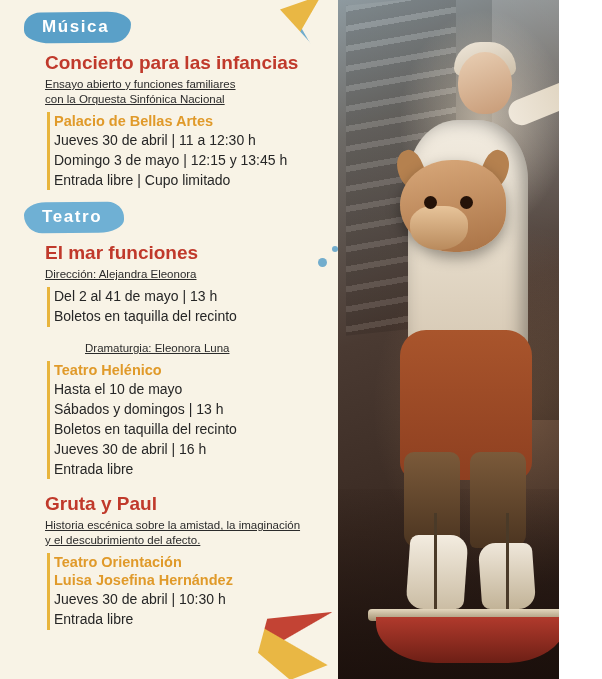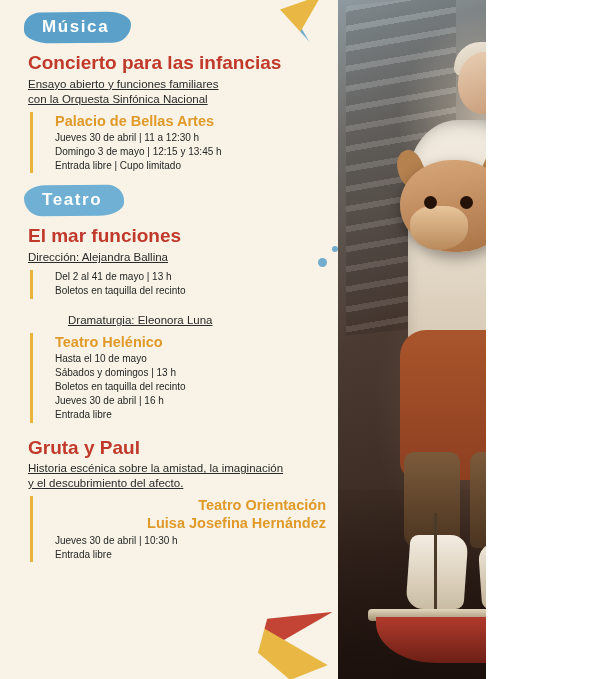--- a/index.html
+++ b/index.html
@@ -8,21 +8,21 @@
   }
   body {
     width: 602px;
     height: 679px;
     font-family: "Liberation Sans", sans-serif;
     background: #ffffff;
     overflow: hidden;
   }
   .poster {
     position: relative;
-    width: 486px;
+    width: 559px;
     height: 679px;
     background: #737373;
     overflow: hidden;
   }
   
   .content {
     position: absolute;
     left: 0;
     top: 0;
     width: 338px;
@@ -213,50 +213,50 @@
     z-index: -1;
   }
   .section-head.teatro::before {
     background: #6fb0d4;
     border-radius: 24px 18px 28px 20px / 14px 18px 14px 20px;
   }
   .section {
     margin-bottom: 6px;
   }
   .section:first-of-type { margin-top: 4px; }
-  .event { margin-bottom: 14px; }
+  .event { margin-bottom: 14px; margin-left: 17px; }
   .event-title {
     color: #c0392b;
     font-size: 19px;
     font-weight: bold;
     margin: 0 0 3px 0;
     line-height: 1.15;
   }
   .event-sub {
     color: #2b2b2b;
     font-size: 11.5px;
     line-height: 1.3;
     margin: 0 0 5px 0;
     text-decoration: underline;
   }
   .venue-block {
     border-left: 3px solid #e8b43c;
-    padding-left: 22px;
+    padding-left: 4px;
     margin-left: 2px;
   }
   .venue {
     color: #e09a2a;
     font-size: 14.5px;
     font-weight: bold;
     margin: 0 0 1px 0;
     line-height: 1.25;
   }
   .detail {
     color: #262626;
-    font-size: 10px;
+    font-size: 14px;
     line-height: 1.42;
     margin: 0;
   }
 </style>
 </head>
 <body>
 
 <div class="poster">
 
   <div class="photo">
@@ -310,21 +310,21 @@
           <p class="detail">Entrada libre | Cupo limitado</p>
         </div>
       </div>
     </div>
 
     <div class="section">
       <div class="section-head teatro">Teatro</div>
 
       <div class="event">
         <p class="event-title">El mar funciones</p>
-        <p class="event-sub" style="white-space: pre-line;">Dirección: Alejandra Ballina</p>
+        <p class="event-sub" style="white-space: pre-line;">Dirección: Alejandra Eleonora</p>
         <div class="venue-block">
           <p class="detail">Del 2 al 41 de mayo | 13 h</p>
           <p class="detail">Boletos en taquilla del recinto</p>
         </div>
       </div>
 
       <div class="event">
         <p class="event-sub" style="white-space: pre-line; padding-left: 40px;">Dramaturgia: Eleonora Luna</p>
         <div class="venue-block">
           <p class="venue" style="white-space: pre-line;">Teatro Helénico</p>
@@ -334,21 +334,21 @@
           <p class="detail">Jueves 30 de abril | 16 h</p>
           <p class="detail">Entrada libre</p>
         </div>
       </div>
 
       <div class="event">
         <p class="event-title">Gruta y Paul</p>
         <p class="event-sub" style="white-space: pre-line;">Historia escénica sobre la amistad, la imaginación
 y el descubrimiento del afecto.</p>
         <div class="venue-block">
-          <p class="venue" style="white-space: pre-line; text-align: right;">Teatro Orientación
+          <p class="venue" style="white-space: pre-line;">Teatro Orientación
 Luisa Josefina Hernández</p>
           <p class="detail">Jueves 30 de abril | 10:30 h</p>
           <p class="detail">Entrada libre</p>
         </div>
       </div>
     </div>
 
   </div>
 </div>
 

